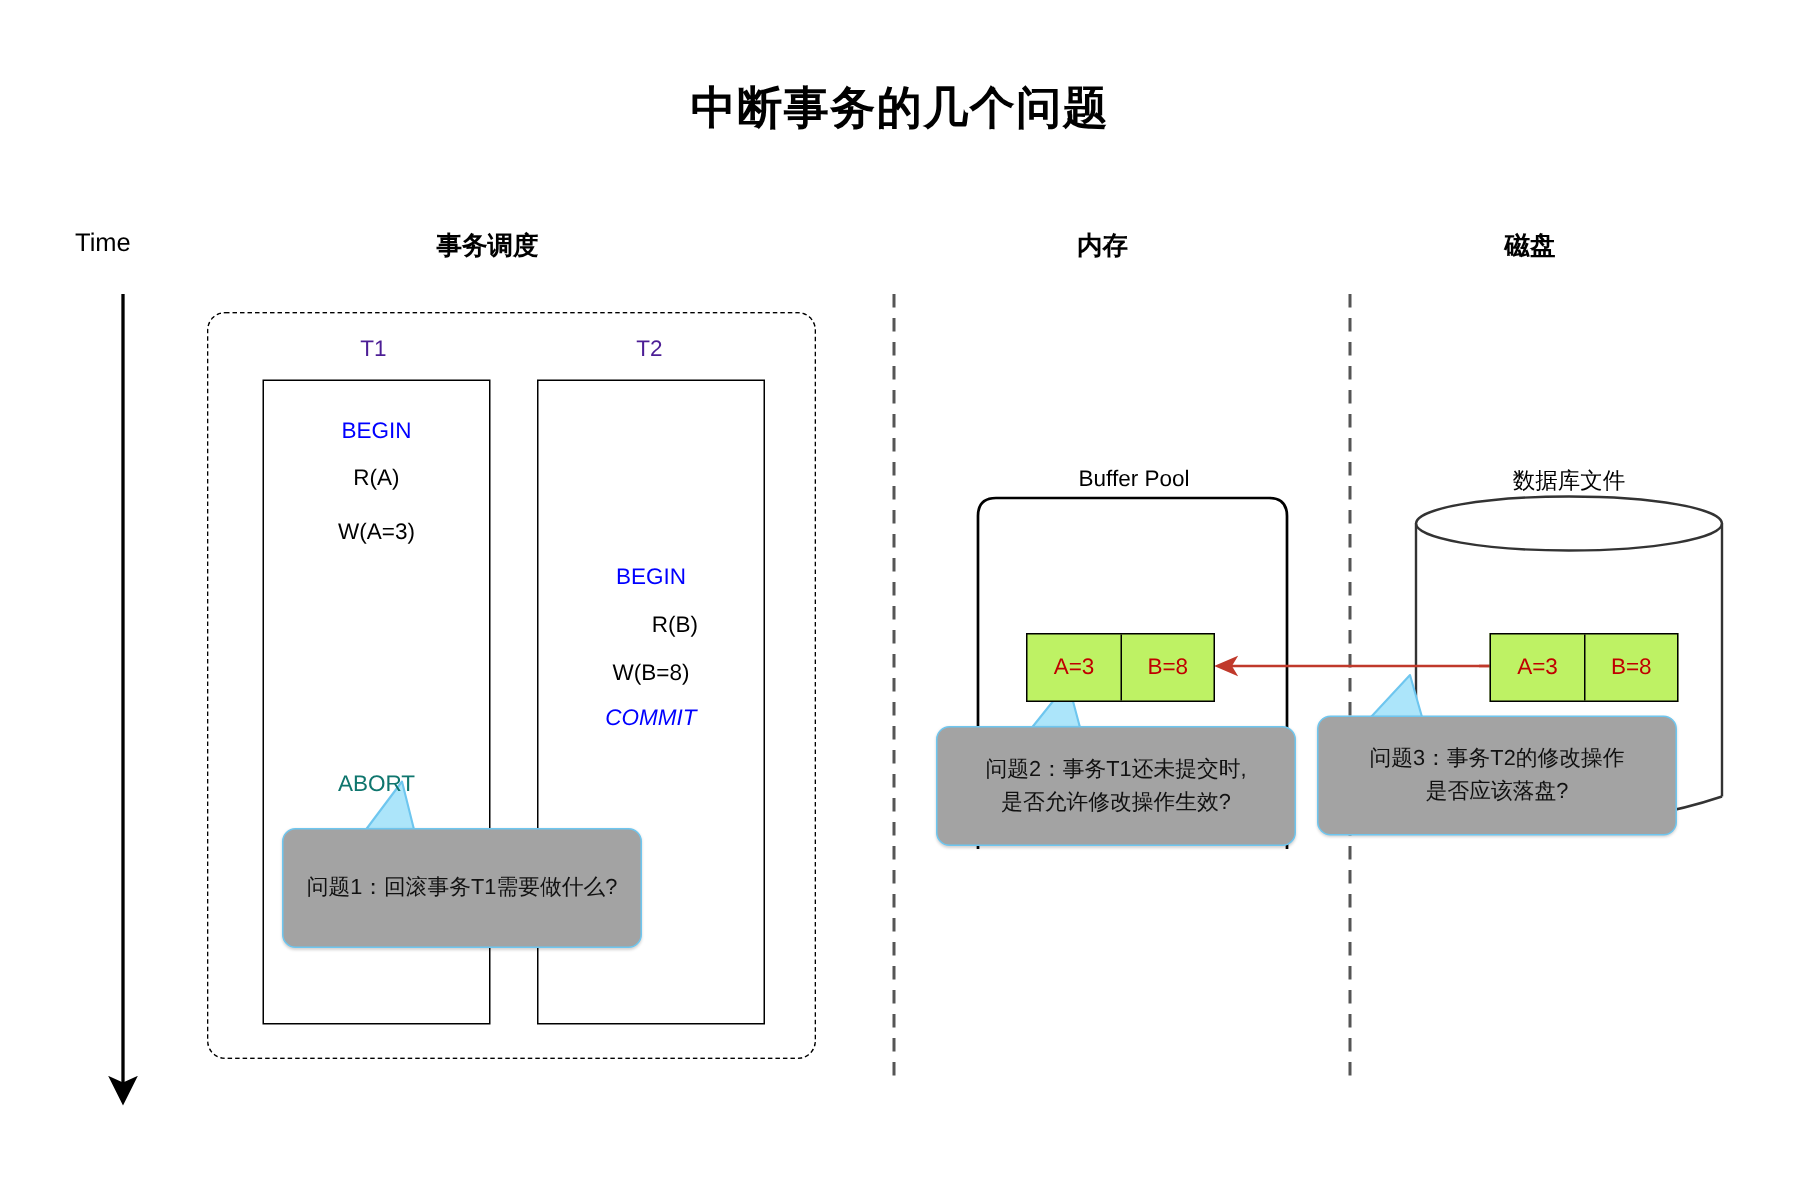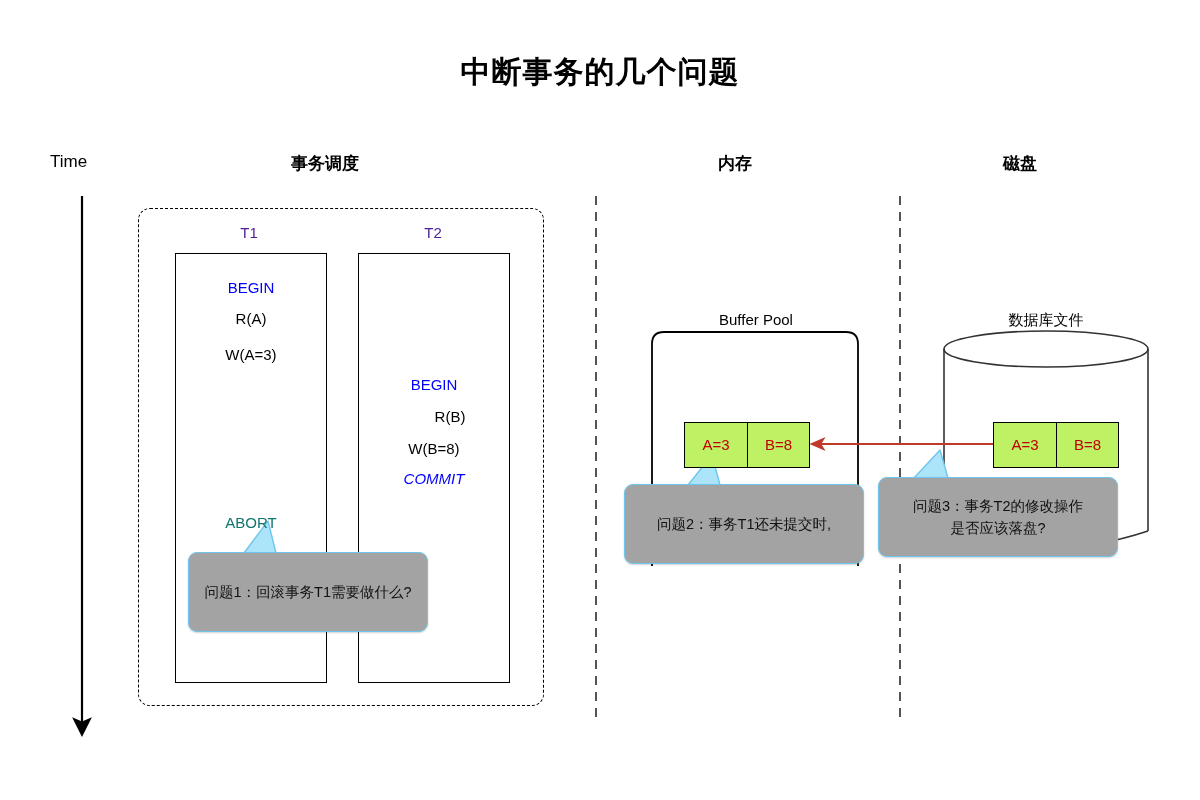--- a/index.html
+++ b/index.html
@@ -242,20 +242,21 @@
 
   <div class="abs callout" id="callout-1">
     <div class="lines">
       <div>问题1：回滚事务T1需要做什么?</div>
     </div>
   </div>
 
   <div class="abs callout" id="callout-2">
     <div class="lines">
       <div>问题2：事务T1还未提交时,</div>
+      <div>是否允许修改操作生效?</div>
     </div>
   </div>
 
   <div class="abs callout" id="callout-3">
     <div class="lines">
       <div>问题3：事务T2的修改操作</div>
       <div>是否应该落盘?</div>
     </div>
   </div>
 

